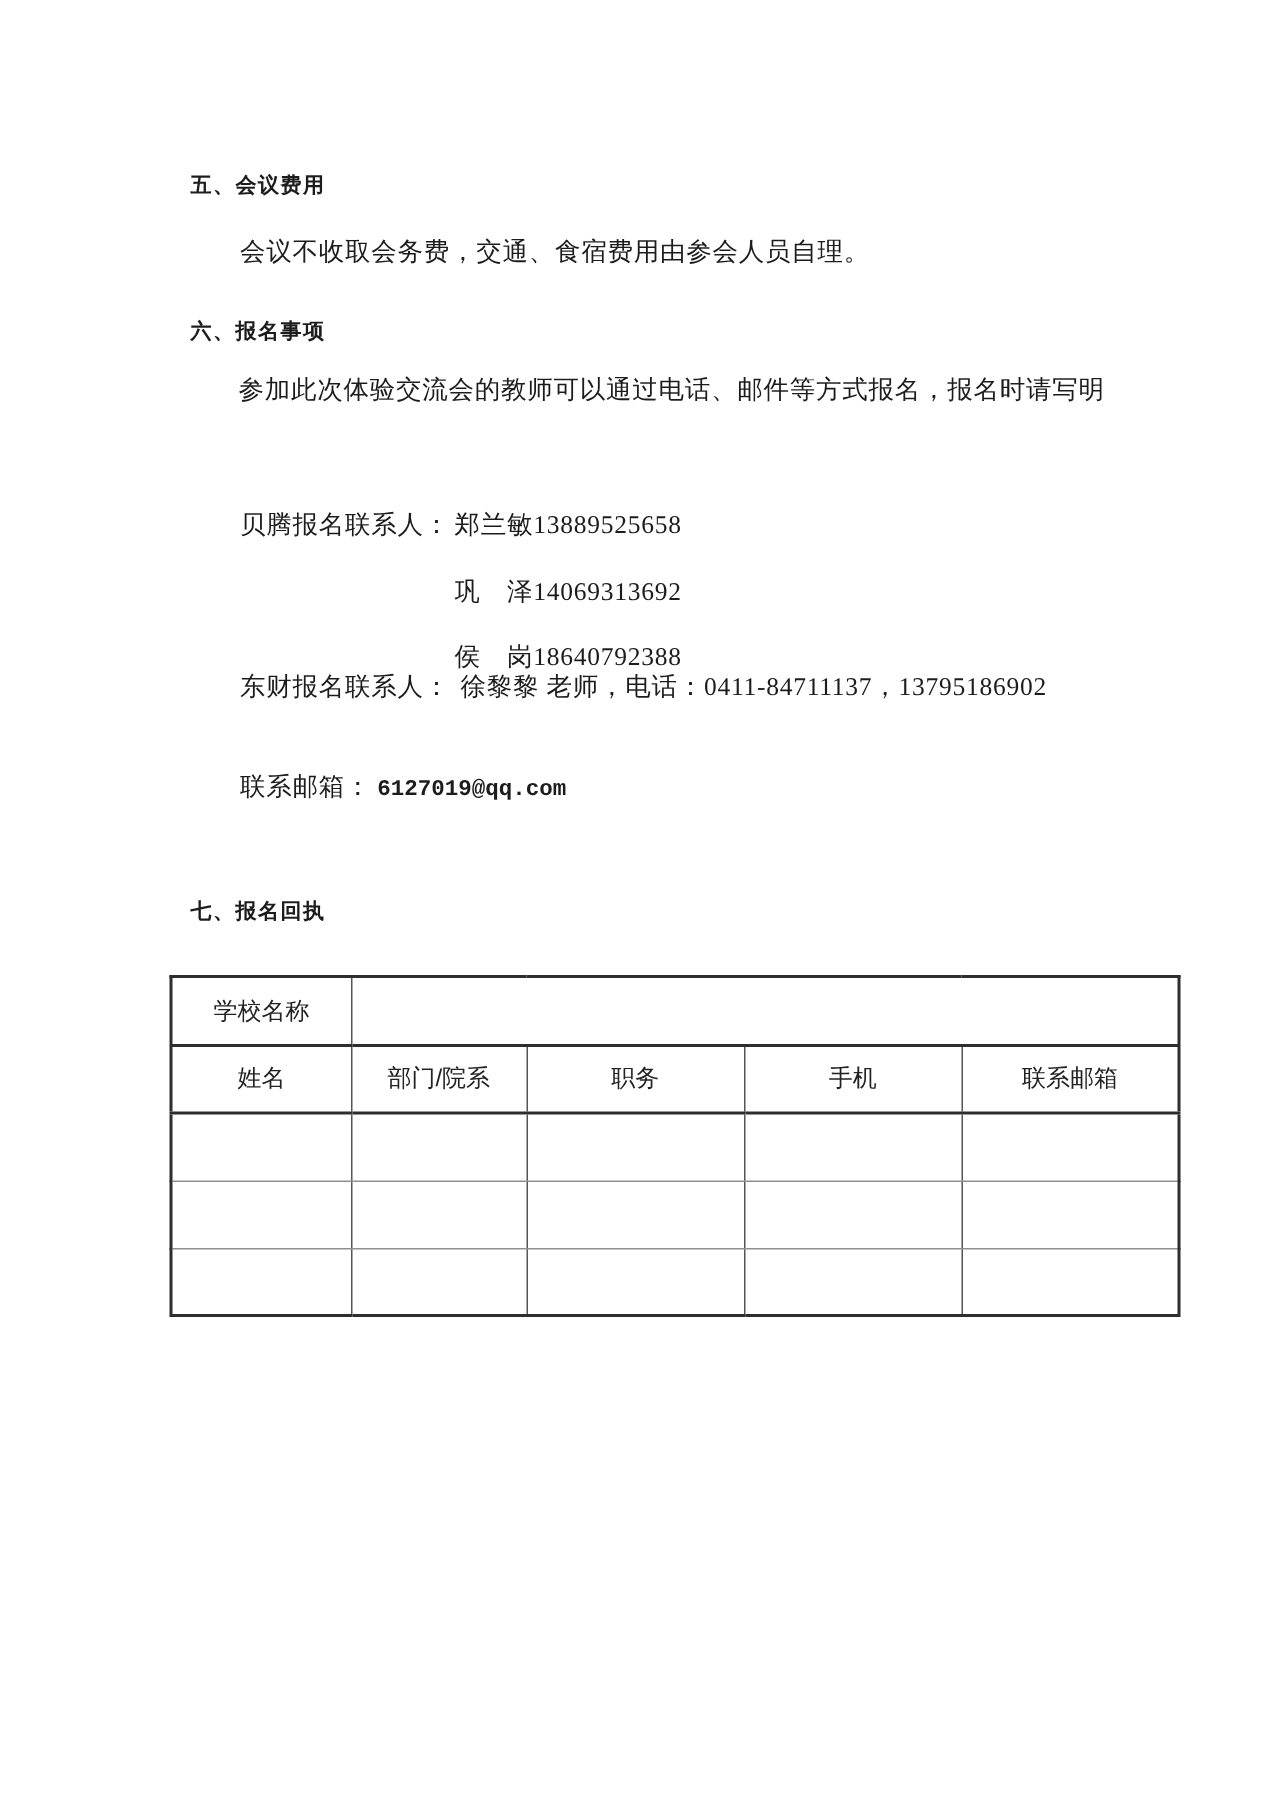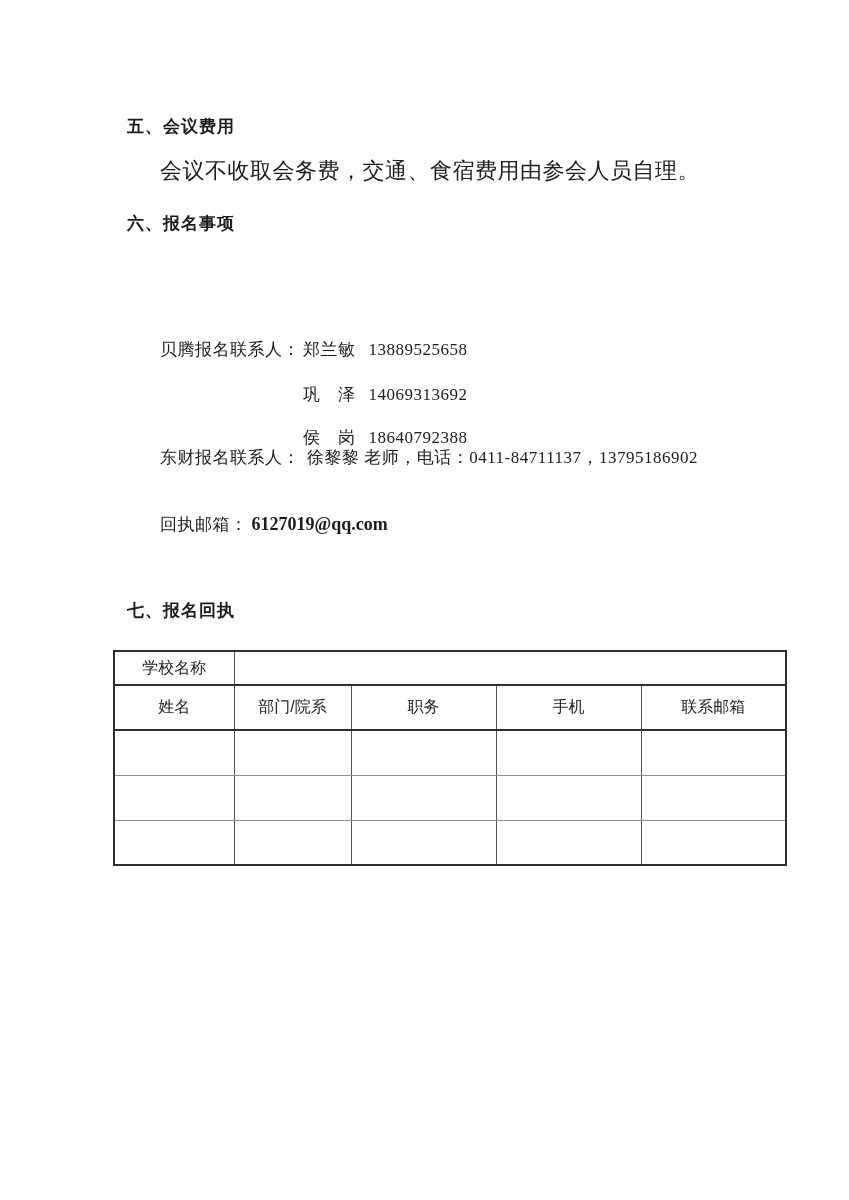--- a/index.html
+++ b/index.html
@@ -10,33 +10,33 @@
     height: 1200px;
     background: #ffffff;
     color: #1c1c1c;
     font-family: "Liberation Serif", "DejaVu Serif", serif;
     font-size: 17px;
     overflow: hidden;
   }
   .abs { position: absolute; white-space: nowrap; }
   .heading {
     font-weight: bold;
-    font-size: 17px;
+    font-size: 14px;
     letter-spacing: 1px;
     font-family: Liberation Sans, sans-serif;
   }
-  .bodytext { font-size: 22px; letter-spacing: 0.5px; }
+  .bodytext { font-size: 17px; letter-spacing: 0.5px; }
   .label { letter-spacing: 0.5px; text-align: center; }
-  .contact-name { margin-right: 13px; letter-spacing: 0.5px; }
+  .contact-name { margin-right: 0; letter-spacing: 0.5px; }
   .contact-phone { letter-spacing: 0.5px; }
   .dongcai-value { margin-left: 7px; letter-spacing: 0.5px; }
   .email-bold {
-    font-family: Liberation Serif, serif;
+    font-family: Liberation Mono, monospace;
     font-weight: bold;
-    font-size: 18px;
+    font-size: 15px;
     margin-left: 4px;
   }
   table.receipt {
     position: absolute;
     left: 113px;
     top: 650px;
     width: 672px;
     border-collapse: collapse;
     table-layout: fixed;
     font-family: "Liberation Sans", "DejaVu Sans", sans-serif;
@@ -44,54 +44,55 @@
     color: #222222;
   }
   table.receipt td {
     border: 1px solid #555555;
     text-align: center;
     vertical-align: middle;
     padding: 0;
   }
   
   table.receipt { border: 2px solid #2e2e2e; }
-  table.receipt tr.school-row td { border-bottom: 2px solid #2e2e2e; height: 34px; }
+  table.receipt tr.school-row td { border-bottom: 2px solid #2e2e2e; height: 46px; }
   table.receipt tr.header-row td { border-bottom: 2px solid #2e2e2e; height: 45px; }
   table.receipt tr.blank-row td { border-bottom: 1px solid #8f8f8f; height: 45px; }
   table.receipt tr.blank-row:last-child td { border-bottom: 2px solid #2e2e2e; }
   table.receipt td { border-left: 1px solid #555555; border-right: 1px solid #555555; }
 </style>
 </head>
 <body>
 
 <div class="page">
 
   <div class="abs heading" style="left:127px; top:115px;">五、会议费用</div>
   <div class="abs bodytext" style="left:160px; top:156px;">会议不收取会务费，交通、食宿费用由参会人员自理。</div>
 
   <div class="abs heading" style="left:127px; top:212px;">六、报名事项</div>
+  <div class="abs bodytext" style="left:159px; top:248px;">参加此次体验交流会的教师可以通过电话、邮件等方式报名，报名时请写明</div>
 
   <div class="abs label" style="left:160px; top:338px;">贝腾报名联系人：</div>
 
   <div class="abs" style="left:303px; top:338px;">
     <span class="contact-name">郑兰敏</span><span class="contact-phone">13889525658</span>
   </div>
   <div class="abs" style="left:303px; top:383px;">
     <span class="contact-name">巩　泽</span><span class="contact-phone">14069313692</span>
   </div>
   <div class="abs" style="left:303px; top:426px;">
     <span class="contact-name">侯　岗</span><span class="contact-phone">18640792388</span>
   </div>
 
   <div class="abs" style="left:160px; top:446px;">
     <span class="label">东财报名联系人：</span><span class="dongcai-value">徐黎黎 老师，电话：0411-84711137，13795186902</span>
   </div>
 
   <div class="abs" style="left:160px; top:513px;">
-    <span class="label">回执邮箱：</span><span class="email-bold">6127019@qq.com</span>
+    <span class="label">联系邮箱：</span><span class="email-bold">6127019@qq.com</span>
   </div>
 
   <div class="abs heading" style="left:127px; top:599px;">七、报名回执</div>
 
   <table class="receipt">
     <colgroup>
       <col style="width:120px">
         <col style="width:117px">
         <col style="width:145px">
         <col style="width:145px">

